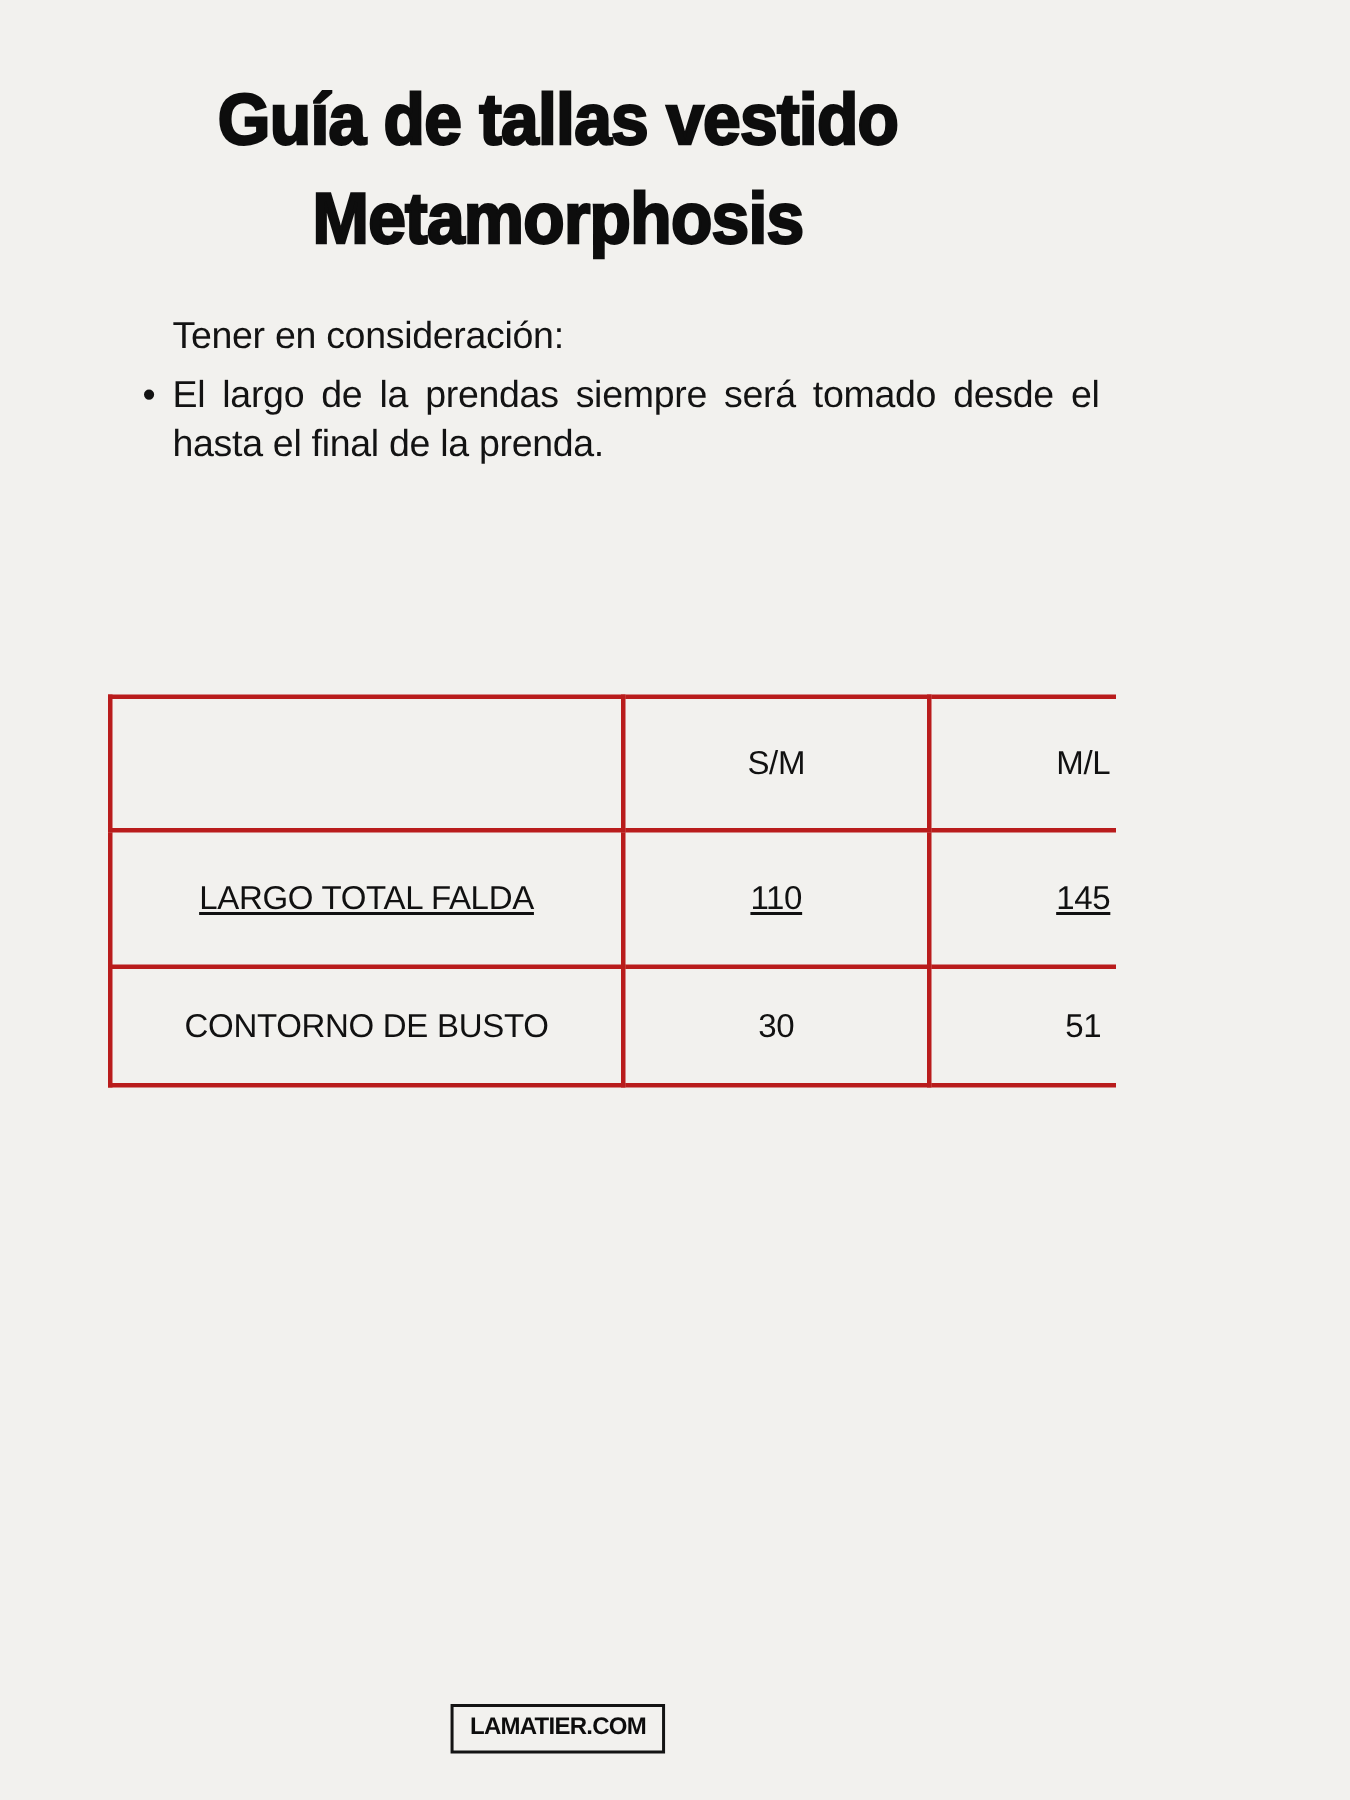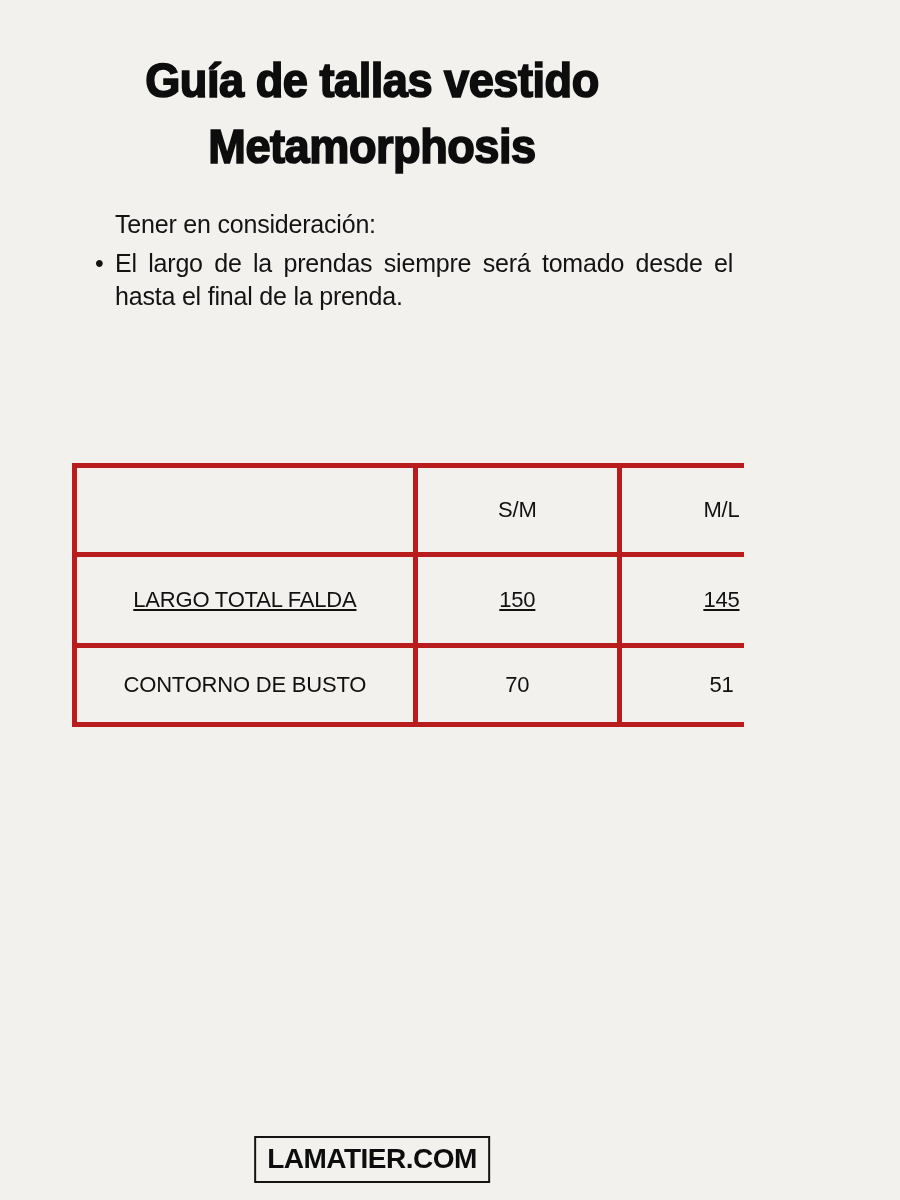--- a/index.html
+++ b/index.html
@@ -66,21 +66,21 @@
     top: 463px;
     left: 72px;
     width: 754px;
     border-collapse: collapse;
     table-layout: fixed;
     font-size: 22px;
     letter-spacing: -0.2px;
     color: #111111;
   }
   .size-table th, .size-table td {
-    border: 5px solid #b91c1c;
+    border: 3px solid #b91c1c;
     text-align: center;
     vertical-align: middle;
     font-weight: normal;
     padding: 0;
   }
   .size-table .hrow  { height: 89px; }
   .size-table .row1  { height: 91px; text-decoration: underline; }
   .size-table .row2  { height: 79px; }
   .col-label { width: 45.5%; }
   .col-sm    { width: 27.25%; }
@@ -105,21 +105,21 @@
   .footer-box {
     position: absolute;
     top: 1136px;
     left: 50%;
     transform: translateX(-50%);
     border: 2px solid #141414;
     background: #F2F1EE;
     padding: 5px 11px 6px 11px;
   }
   .footer-text {
-    font-size: 28px;
+    font-size: 16px;
     font-weight: bold;
     letter-spacing: -0.5px;
     color: #0d0d0d;
     white-space: nowrap;
   }
 </style>
 </head>
 <body>
 
 <div class="page">
@@ -142,26 +142,26 @@
     <thead>
       <tr class="hrow">
         <th></th>
         <th>S/M</th>
         <th>M/L</th>
       </tr>
     </thead>
     <tbody>
       <tr class="row1">
         <td>LARGO TOTAL FALDA</td>
-        <td>150</td>
+        <td>110</td>
         <td>145</td>
       </tr>
       <tr class="row2">
         <td>CONTORNO DE BUSTO</td>
-        <td>70</td>
+        <td>30</td>
         <td>51</td>
       </tr>
     </tbody>
   </table>
 
 
   <div class="footer-box">
     <span class="footer-text">LAMATIER.COM</span>
   </div>
 

